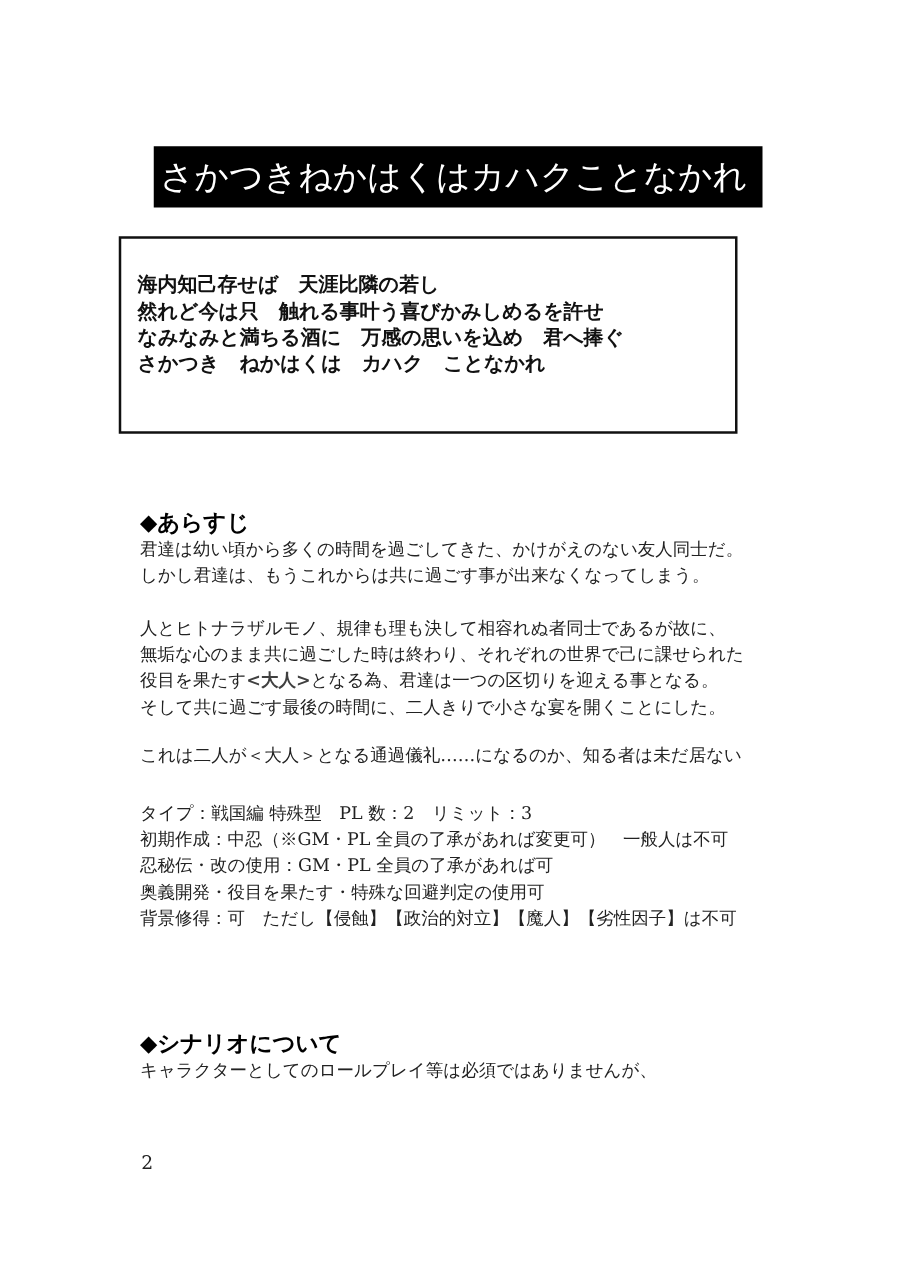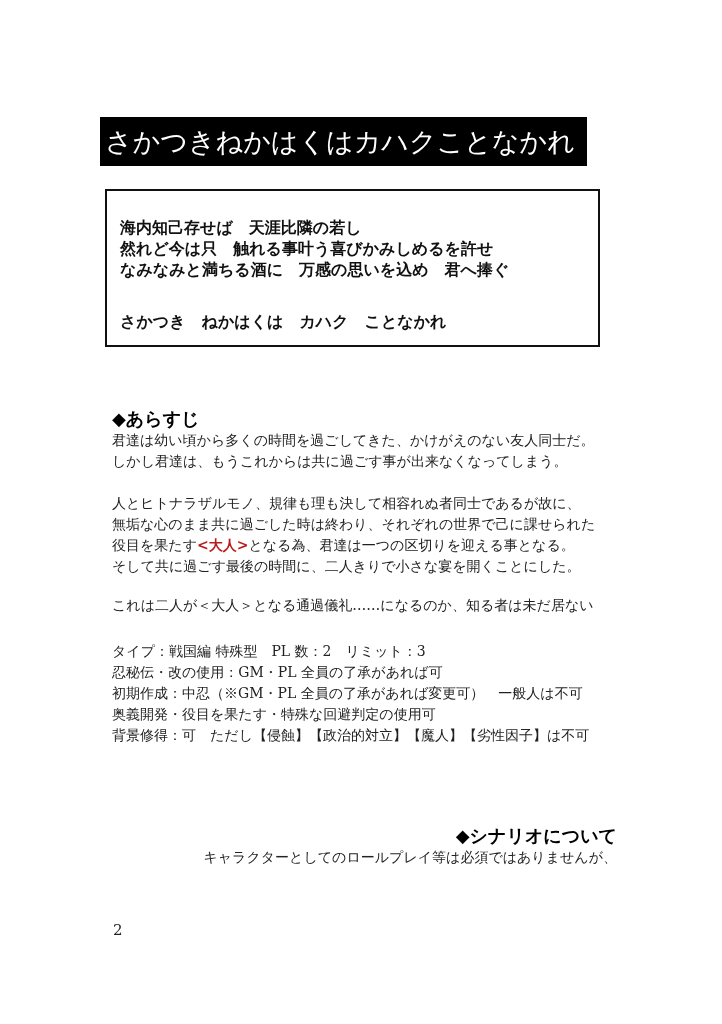--- a/index.html
+++ b/index.html
@@ -10,55 +10,54 @@
     body {
       width: 722px;
       height: 1024px;
       position: relative;
       overflow: hidden;
       color: #1a1a1a;
       font-family: "DejaVu Serif", "Liberation Serif", serif;
     }
     .title-banner {
       position: absolute;
-      left: 100px;
+      left: 123px;
       top: 117px;
       width: 487px;
       height: 49px;
       background: #000000;
       color: #ffffff;
       box-sizing: border-box;
       padding-left: 5px;
       font-family: "DejaVu Sans", "Liberation Sans", sans-serif;
       font-size: 27px;
       line-height: 49px;
       white-space: nowrap;
       overflow: hidden;
     }
     .poem-box {
       position: absolute;
-      left: 105px;
+      left: 95px;
       top: 189px;
       width: 495px;
       height: 158px;
       box-sizing: border-box;
       border: 2px solid #111111;
       padding: 26px 0 0 13px;
       font-family: "DejaVu Sans", "Liberation Sans", sans-serif;
       font-weight: bold;
       font-size: 16px;
       line-height: 21px;
       color: #111111;
     }
     .poem-line {
       white-space: nowrap;
       height: 21px;
     }
     .poem-closing {
-      margin-top: 31px;
       white-space: nowrap;
       height: 21px;
     }
     .section {
       position: absolute;
       left: 112px;
       width: 505px;
     }
     .section-heading {
       font-size: 18px;
@@ -73,21 +72,21 @@
       line-height: 21px;
       height: 21px;
       white-space: nowrap;
       color: #222222;
     }
     .blank {
       height: 21px;
     }
     .strong {
       font-weight: bold;
-      color: #b91c1c;
+      color: #404040;
     }
     .page-number {
       position: absolute;
       left: 113px;
       top: 920px;
       font-size: 15px;
       line-height: 20px;
       color: #222222;
     }
   </style>
@@ -115,24 +114,24 @@
   <div class="body-line">
     <span>役目を果たす</span><span class="strong">&lt;大人&gt;</span><span>となる為、君達は一つの区切りを迎える事となる。</span>
   </div>
   <div class="body-line">そして共に過ごす最後の時間に、二人きりで小さな宴を開くことにした。</div>
   <div class="blank" style="height:18px;"></div>
   <div class="body-line">これは二人が＜大人＞となる通過儀礼……になるのか、知る者は未だ居ない</div>
 </div>
 
 <div class="section" style="top:641px;">
   <div class="body-line">タイプ：戦国編 特殊型　PL 数：2　リミット：3</div>
+  <div class="body-line">初期作成：中忍（※GM・PL 全員の了承があれば変更可）　一般人は不可</div>
   <div class="body-line">忍秘伝・改の使用：GM・PL 全員の了承があれば可</div>
-  <div class="body-line">初期作成：中忍（※GM・PL 全員の了承があれば変更可）　一般人は不可</div>
   <div class="body-line">奥義開発・役目を果たす・特殊な回避判定の使用可</div>
   <div class="body-line">背景修得：可　ただし【侵蝕】【政治的対立】【魔人】【劣性因子】は不可</div>
 </div>
 
-<div class="section" style="top:825px;text-align:right;">
+<div class="section" style="top:825px;">
   <div class="section-heading">◆シナリオについて</div>
   <div class="body-line">キャラクターとしてのロールプレイ等は必須ではありませんが、</div>
 </div>
 
 <div class="page-number">2</div>
 
 </body></html>

